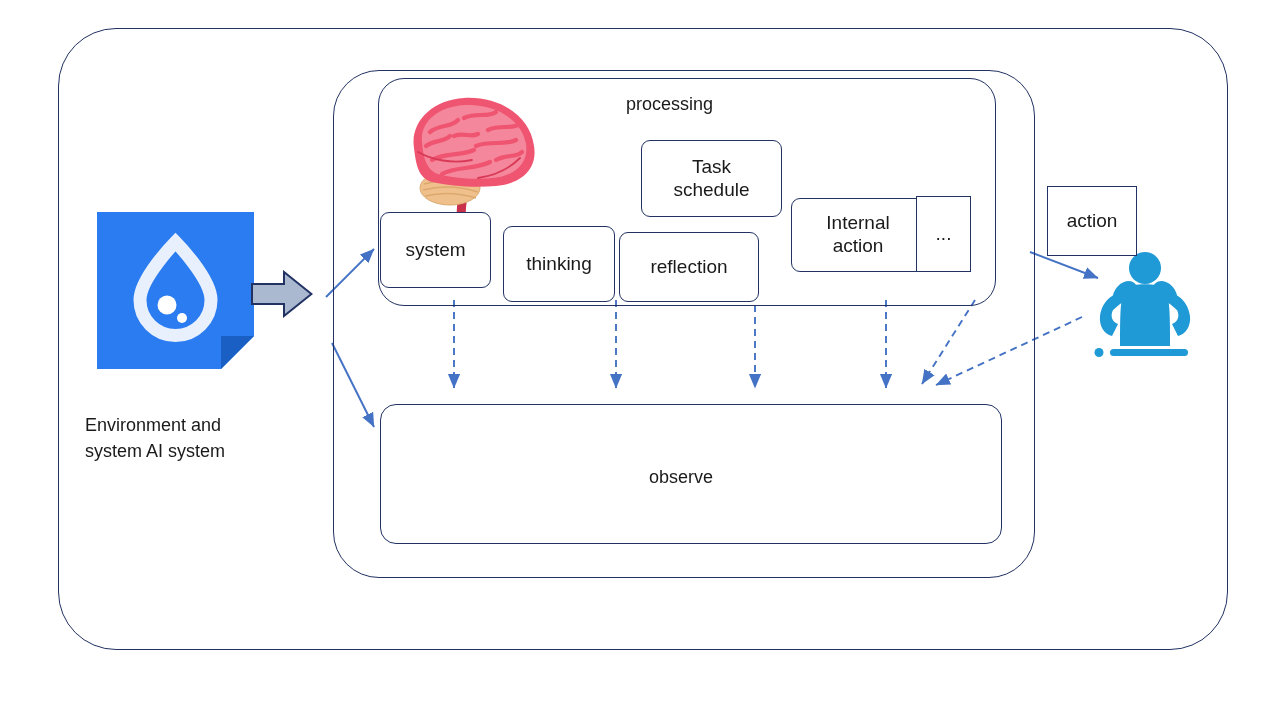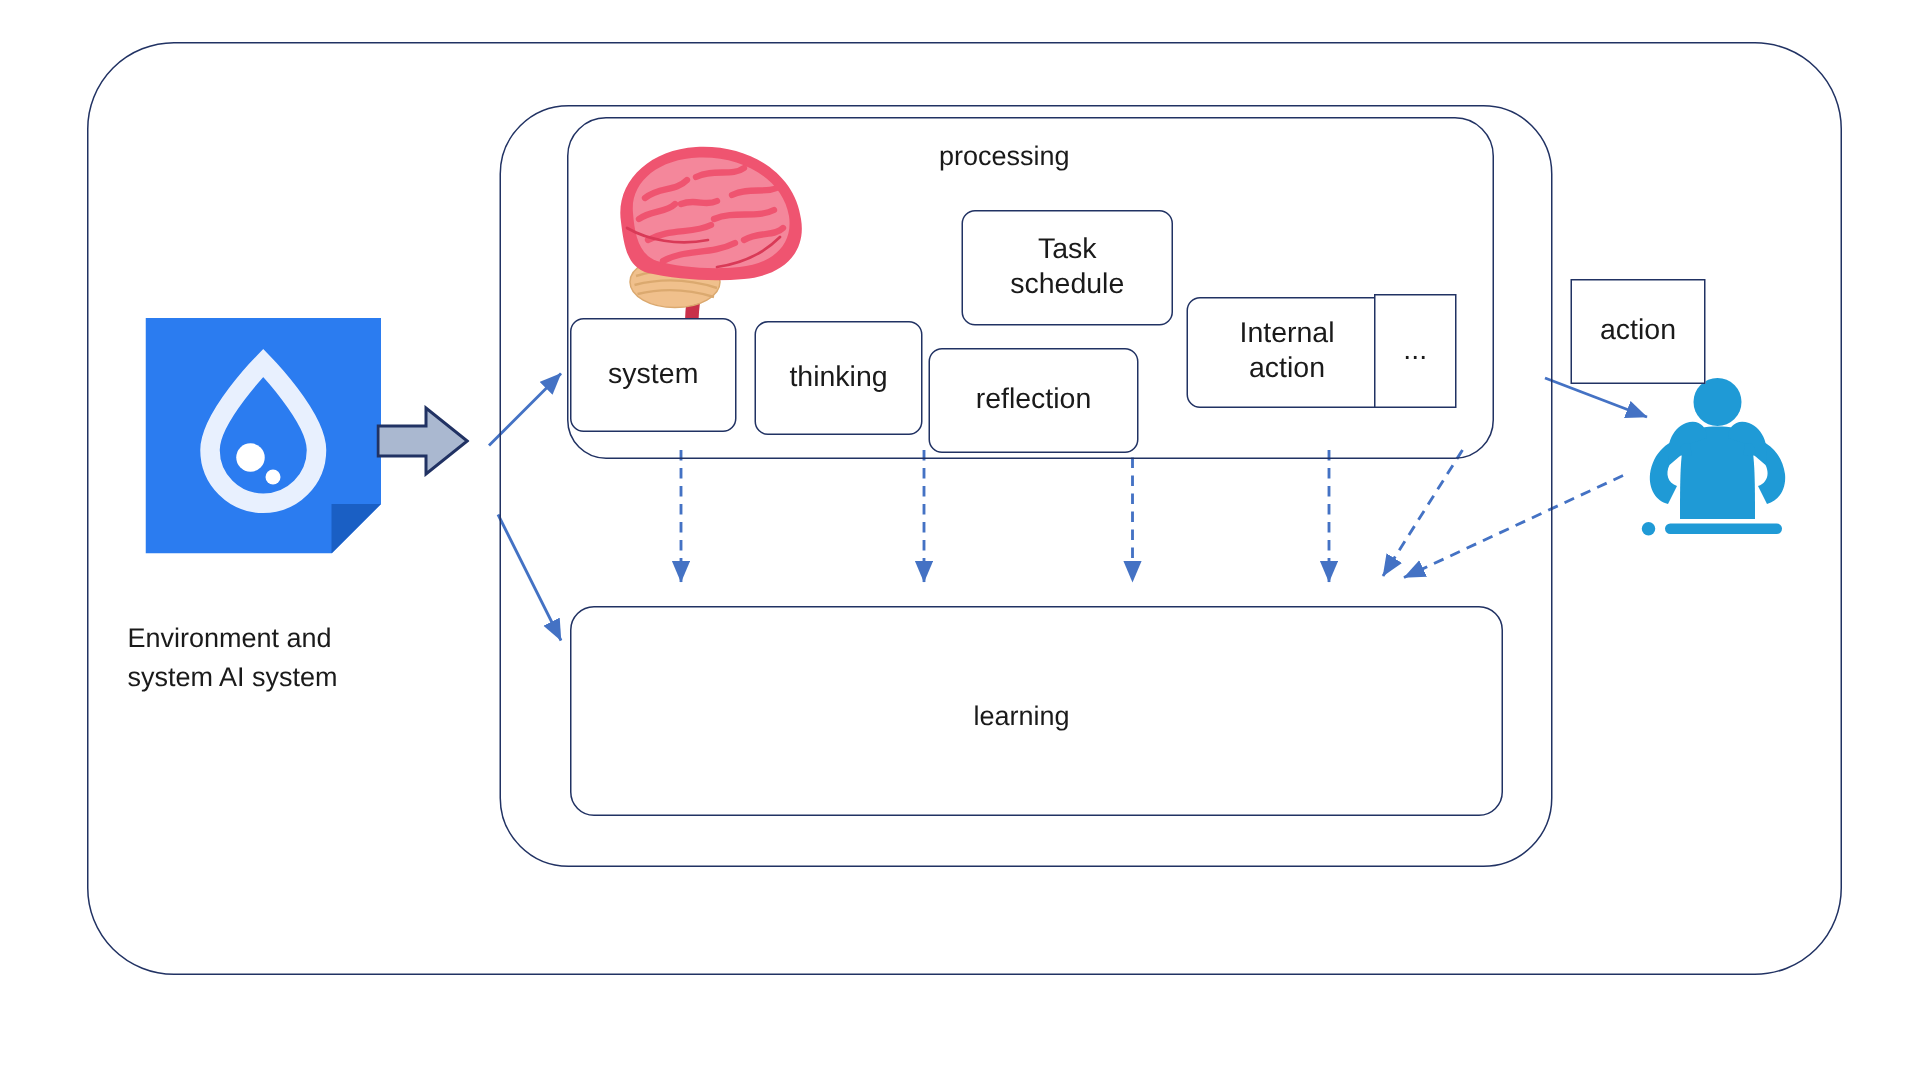--- a/index.html
+++ b/index.html
@@ -66,21 +66,21 @@
     justify-content: center;
     text-align: center;
     line-height: 1.2;
     font-size: 19px;
     color: #1a1a1a;
     border-radius: 9px;
   }
   .node.sharp { border-radius: 0; }
 
   #node-observe        { left: 380px; top: 212px; width: 111px; height: 76px; }
-  #node-thinking       { left: 503px; top: 214px; width: 112px; height: 76px; }
+  #node-thinking       { left: 503px; top: 226px; width: 112px; height: 76px; }
   #node-task-schedule  { left: 641px; top: 140px; width: 141px; height: 77px; }
   #node-reflection     { left: 619px; top: 232px; width: 140px; height: 70px; }
   #node-internal-action{ left: 791px; top: 198px; width: 134px; height: 74px; }
   #node-ellipsis       { left: 916px; top: 196px; width: 55px; height: 76px; }
   #node-action         { left: 1047px; top: 186px; width: 90px; height: 70px; }
 
   
   .label {
     position: absolute;
     font-size: 18px;
@@ -241,18 +241,18 @@
     <span>action</span>
   </span>
 </div>
 
 <div class="node sharp" id="node-ellipsis">...</div>
 
 <div class="node sharp" id="node-action">action</div>
 
 <div class="label" id="label-processing">processing</div>
 
-<div class="label" id="label-learning">learning</div>
+<div class="label" id="label-learning">observe</div>
 
 <div class="label" id="label-environment">
   <span>Environment and</span><br>
   <span>system AI system</span>
 </div>
 
 </body></html>

